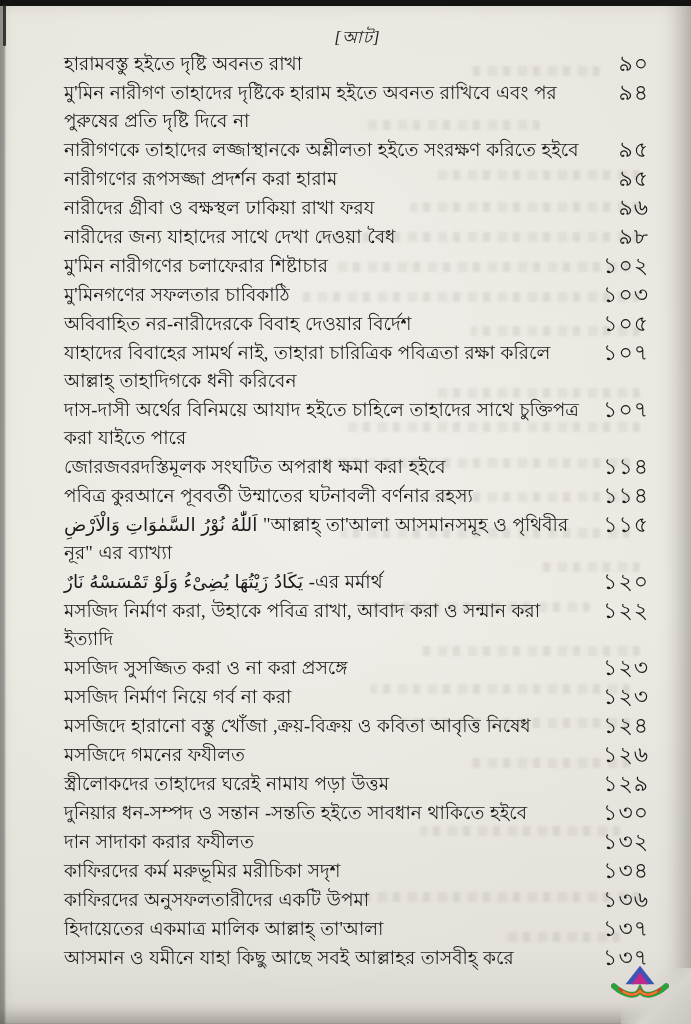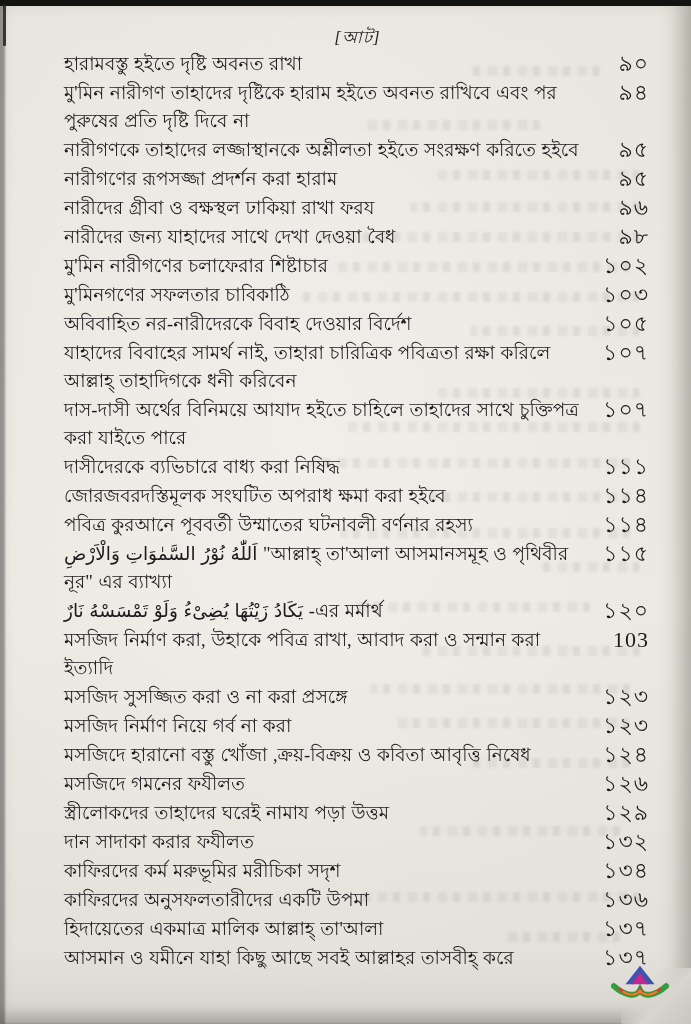--- a/index.html
+++ b/index.html
@@ -146,24 +146,20 @@
     <div class="entry">
       <span class="title">যাহাদের বিবাহের সামর্থ নাই, তাহারা চারিত্রিক পবিত্রতা রক্ষা করিলে আল্লাহ্ তাহাদিগকে ধনী করিবেন</span>
       <span class="pagenum">১০৭</span>
     </div>
 
     <div class="entry">
       <span class="title">দাস-দাসী অর্থের বিনিময়ে আযাদ হইতে চাহিলে তাহাদের সাথে চুক্তিপত্র করা যাইতে পারে</span>
       <span class="pagenum">১০৭</span>
     </div>
 
-    <div class="entry">
-      <span class="title">দাসীদেরকে ব্যভিচারে বাধ্য করা নিষিদ্ধ</span>
-      <span class="pagenum">১১১</span>
-    </div>
 
     <div class="entry">
       <span class="title">জোরজবরদস্তিমূলক সংঘটিত অপরাধ ক্ষমা করা হইবে</span>
       <span class="pagenum">১১৪</span>
     </div>
 
     <div class="entry">
       <span class="title">পবিত্র কুরআনে পূববর্তী উম্মাতের ঘটনাবলী বর্ণনার রহস্য</span>
       <span class="pagenum">১১৪</span>
     </div>
@@ -174,21 +170,21 @@
     </div>
 
 
     <div class="entry">
       <span class="title">يَكَادُ زَيْتُهَا يُضِىْءُ وَلَوْ تَمْسَسْهُ نَارٌ -এর মর্মার্থ</span>
       <span class="pagenum">১২০</span>
     </div>
 
     <div class="entry">
       <span class="title">মসজিদ নির্মাণ করা, উহাকে পবিত্র রাখা, আবাদ করা ও সন্মান করা ইত্যাদি</span>
-      <span class="pagenum">103</span>
+      <span class="pagenum">১২২</span>
     </div>
 
     <div class="entry">
       <span class="title">মসজিদ সুসজ্জিত করা ও না করা প্রসঙ্গে</span>
       <span class="pagenum">১২৩</span>
     </div>
 
     <div class="entry">
       <span class="title">মসজিদ নির্মাণ নিয়ে গর্ব না করা</span>
       <span class="pagenum">১২৩</span>
@@ -202,20 +198,24 @@
     <div class="entry">
       <span class="title">মসজিদে গমনের ফযীলত</span>
       <span class="pagenum">১২৬</span>
     </div>
 
     <div class="entry">
       <span class="title">স্ত্রীলোকদের তাহাদের ঘরেই নামায পড়া উত্তম</span>
       <span class="pagenum">১২৯</span>
     </div>
 
+    <div class="entry">
+      <span class="title">দুনিয়ার ধন-সম্পদ ও সন্তান -সন্ততি হইতে সাবধান থাকিতে হইবে</span>
+      <span class="pagenum">১৩০</span>
+    </div>
 
     <div class="entry">
       <span class="title">দান সাদাকা করার ফযীলত</span>
       <span class="pagenum">১৩২</span>
     </div>
 
     <div class="entry">
       <span class="title">কাফিরদের কর্ম মরুভূমির মরীচিকা সদৃশ</span>
       <span class="pagenum">১৩৪</span>
     </div>

